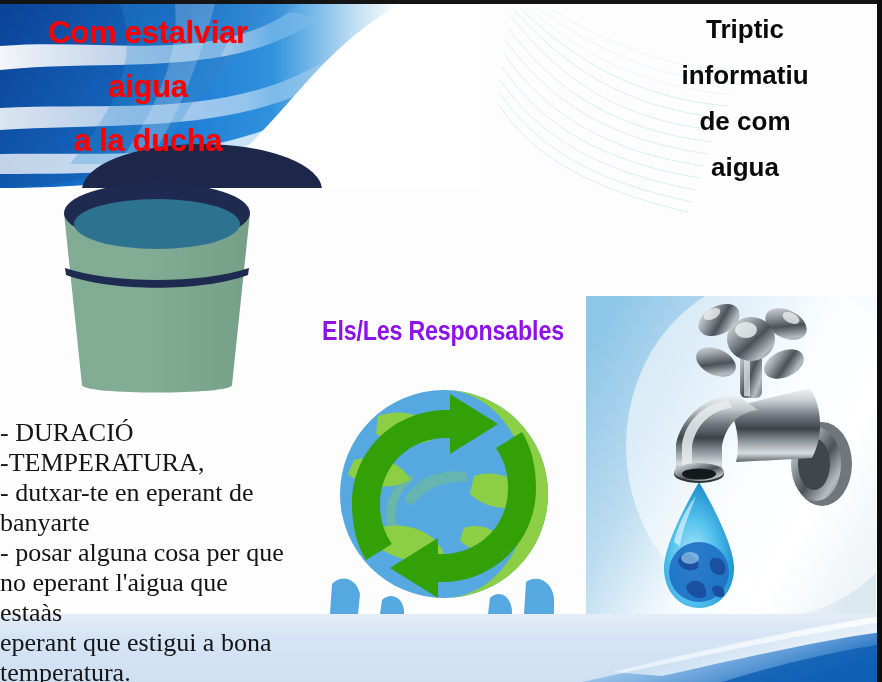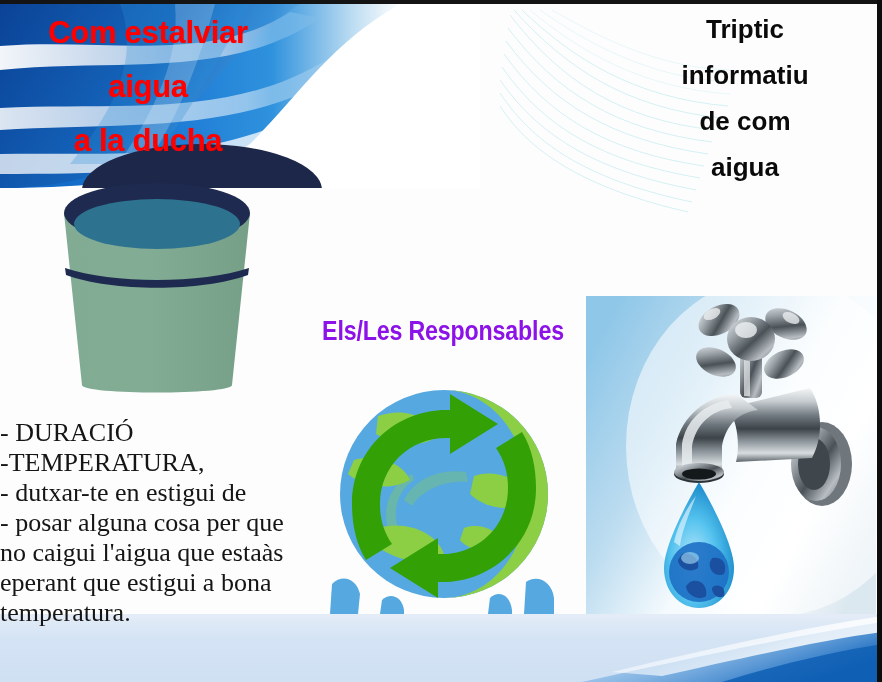--- a/index.html
+++ b/index.html
@@ -349,23 +349,24 @@
       </g>
       <ellipse cx="104" cy="262" rx="9" ry="6" fill="#a9ddf5" opacity=".6"></ellipse>
     </svg>
   </div>
 
   <div class="responsables">Els/Les Responsables</div>
 
   <div class="bullets">
     <span class="line">- DURACIÓ</span>
     <span class="line">-TEMPERATURA,</span>
-    <span class="line">- dutxar-te en estigui de</span>
+    <span class="line">- dutxar-te en eperant de</span>
+    <span class="line">banyarte</span>
     <span class="line">- posar alguna cosa per que</span>
-    <span class="line">no caigui l'aigua que estaàs</span>
+    <span class="line">no eperant l'aigua que estaàs</span>
     <span class="line">eperant que estigui a bona</span>
     <span class="line">temperatura.</span>
   </div>
 
   <div class="bottom-band">
     <svg class="bottom-swoosh" width="420" height="68" viewBox="0 0 420 68">
       <defs>
         <linearGradient id="swg" x1="0" y1="0" x2="1" y2="0.6">
           <stop offset="0%" stop-color="#bcd9f2" stop-opacity="0"></stop>
           <stop offset="45%" stop-color="#6aa8e0" stop-opacity=".55"></stop>

